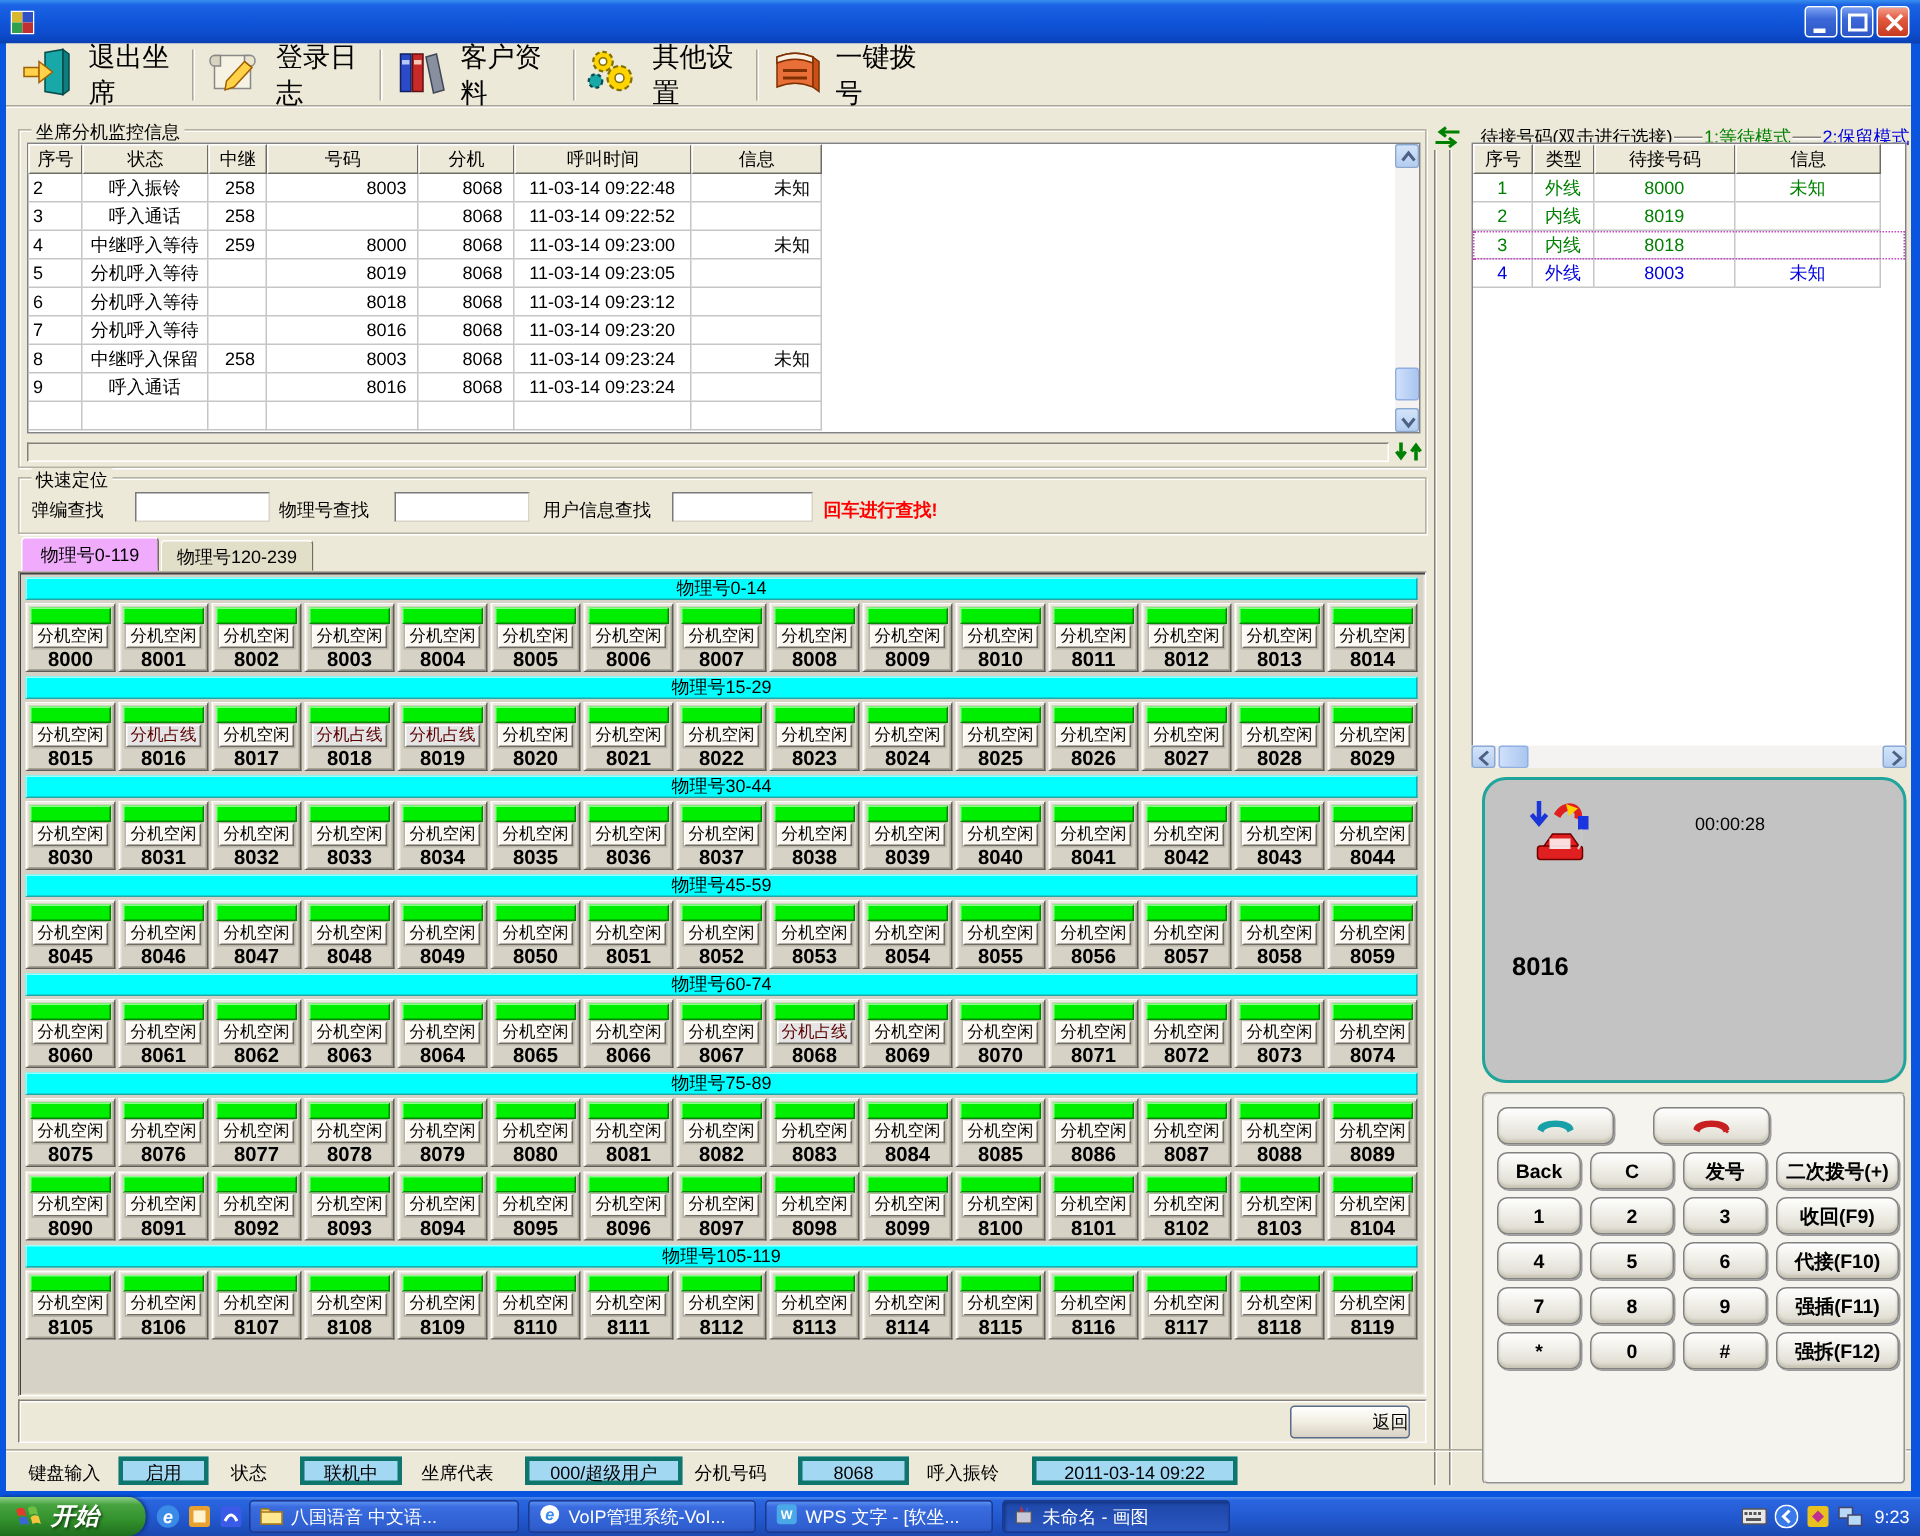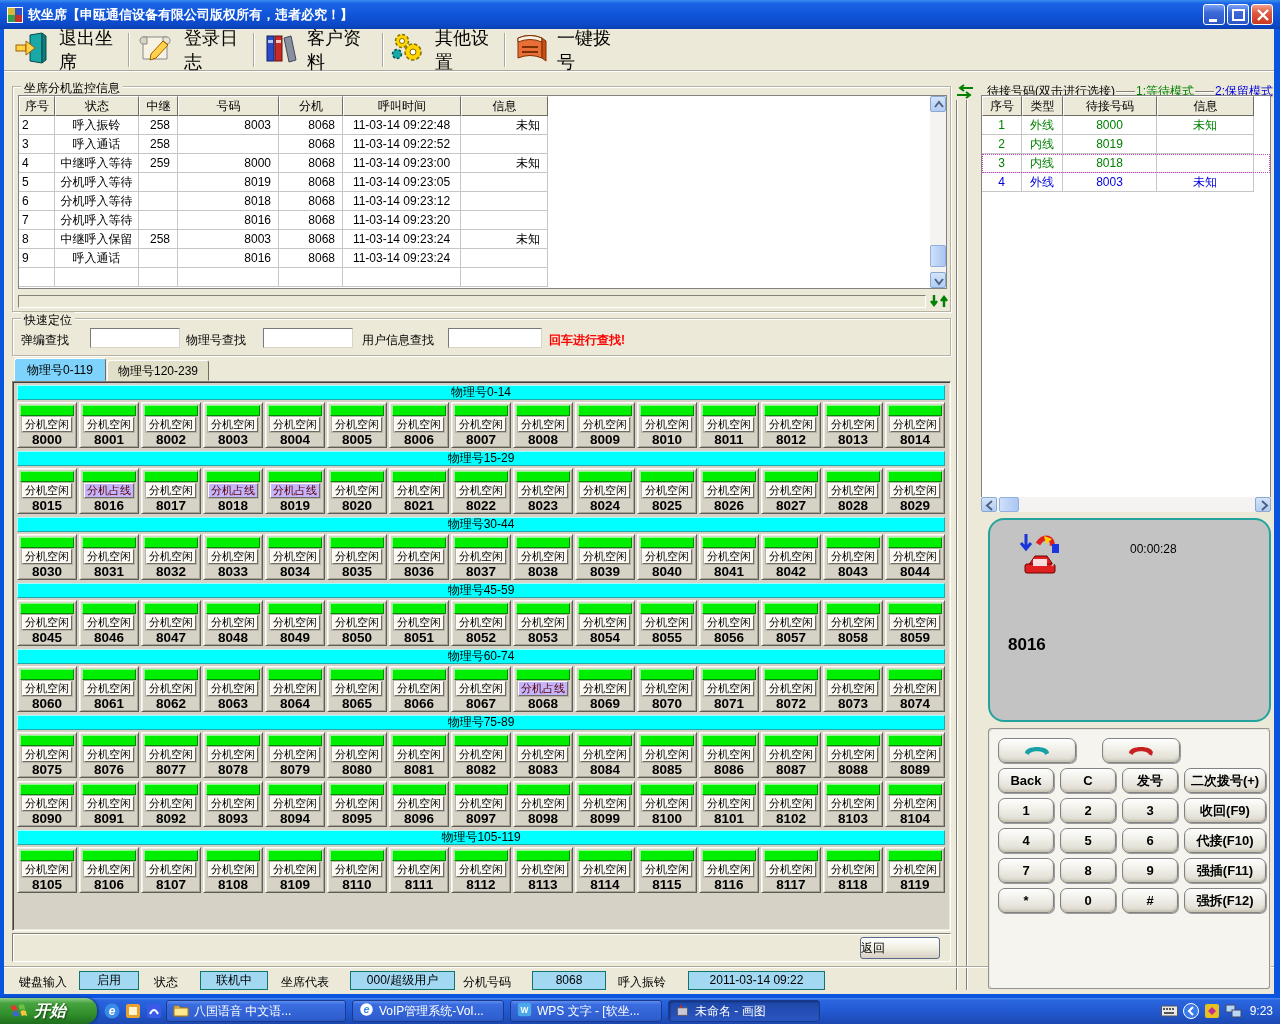--- a/index.html
+++ b/index.html
@@ -49,38 +49,38 @@
 #wait-list { position:absolute; left:977px; top:95px; width:290px; height:417px; background:#fff; border:1px solid #828282; }
 .wrow { display:flex; position:relative; }
 .wrow .c { border-right:1px solid #c6c6c6; border-bottom:1px solid #c6c6c6; font-size:12px; height:19px; line-height:18px; text-align:center; }
 .wrow.green { color:#008000; }
 .wrow.blue { color:#0000dd; }
 .wrow.selected { outline:1px dotted #cc44cc; outline-offset:-1px; }
 
 .qlabel { position:absolute; top:13px; font-size:12px; }
 .qinput { position:absolute; top:9px; height:20px; background:#fff; border:1px solid; border-color:#7a7a7a #d8d4c8 #d8d4c8 #7a7a7a; }
 
-.tab { position:absolute; background:#7dd3fc; border:1px solid; border-color:#fff #6f6c64 transparent #fff; border-radius:3px 3px 0 0; font-size:12px; text-align:center; }
+.tab { position:absolute; background:#f0abfc; border:1px solid; border-color:#fff #6f6c64 transparent #fff; border-radius:3px 3px 0 0; font-size:12px; text-align:center; }
 
 #gridbox { position:absolute; left:8px; top:381px; width:939px; height:550px; background:#d6d2c6; border:1px solid; border-color:#848078 #fff #fff #848078; box-shadow:inset 1px 1px 0 #404040 , inset -1px -1px 0 #ece9d8; padding:3px 0 0 4px; }
 .gbar { width:928px; height:15px; background:#00ffff; border:1px solid; border-color:#a0ffff #20a8a8 #20a8a8 #a0ffff; font-size:12px; text-align:center; line-height:13px; margin-bottom:2px; }
 .grow { display:flex; gap:2px; margin-bottom:3px; }
 .cell { width:60px; height:46px; background:#d6d2c6; border:1px solid; border-color:#fdfdfb #5f5d58 #5f5d58 #fdfdfb; box-shadow:inset 1px 1px 0 #efece2, inset -1px -1px 0 #a6a294; display:flex; flex-direction:column; align-items:center; }
 .cell .strip { margin-top:2px; width:54px; height:13px; background:#00ee00; border:1px solid; border-color:#88ff88 #008800 #008800 #88ff88; }
 .cell .slabel { margin-top:1px; font-size:11px; line-height:13px; padding:0 2px; background:#fbf9f2; border:1px solid; border-color:#fff #6f6c64 #6f6c64 #fff; box-shadow:0 0 0 1px #b8b4a8; white-space:nowrap; }
-.cell .slabel.busy { background:#c4b5fd; color:#5a0000; }
+.cell .slabel.busy { background:#e5e5e5; color:#5a0000; }
 .cell .num { font-weight:bold; font-size:13.5px; line-height:15px; }
 
 #notebox { position:absolute; left:8px; top:933px; width:939px; height:29px; border:1px solid; border-color:#848078 #fff #fff #848078; box-shadow:inset 1px 1px 0 #fff; }
 #note-text { position:absolute; left:5px; top:7px; color:#ee0000; font-size:12.5px; }
-#back-btn { position:absolute; right:10px; top:3px; width:80px; height:22px; background:linear-gradient(180deg,#fff,#f1efe2 50%,#d8d0c4); border:1px solid #5a6a8a; border-radius:3px; font-size:12px; text-align:left; line-height:20px; }
+#back-btn { position:absolute; right:10px; top:3px; width:80px; height:22px; background:linear-gradient(180deg,#fff,#f1efe2 50%,#d8d0c4); border:1px solid #5a6a8a; border-radius:3px; font-size:12px; text-align:right; line-height:20px; }
 
 #statusbar { position:absolute; left:0px; top:966px; width:1270px; height:28px; border-top:1px solid #aca899; box-shadow:inset 0 1px 0 #fff; font-size:12px; }
 .st-label { position:absolute; top:7px; }
-.st-box { position:absolute; top:4px; height:19px; background:#a2d8f2; border:1px solid #0f766e; text-align:center; line-height:17px; }
+.st-box { position:absolute; top:4px; height:19px; background:#a2d8f2; border:3px solid #0f766e; text-align:center; line-height:17px; }
 
 #phone-disp { position:absolute; left:984px; top:518px; width:283px; height:204px; background:#c3c3c3; border:2px solid #20a49c; border-radius:16px; }
 #phone-timer { position:absolute; left:140px; top:22px; font-size:12px; color:#000; }
 #phone-num { position:absolute; left:18px; top:115px; font-size:17px; font-weight:bold; }
 
 #keypad { position:absolute; left:984px; top:728px; width:283px; height:262px; background:#f6f4ee; border:2px groove #e8e6de; border-radius:4px; }
 .kbtn { position:absolute; height:25px; background:linear-gradient(180deg,#fefefe,#f0efe8 45%,#dcd9ce); border:1px solid #828282; border-radius:7px; box-shadow:inset 0 -2px 2px #c8c4b4, inset 0 1px 0 #fff, 1px 1px 0 #9a9a9a; font-size:13px; font-weight:bold; text-align:center; line-height:23px; }
 
 #taskbar { position:absolute; left:0; top:998px; width:1280px; height:26px;
   background:linear-gradient(180deg,#4b8af0 0%,#2a66e0 8%,#2258cf 55%,#1b48b0 100%); }
@@ -103,21 +103,20 @@
   <div id="window">
 
     <div id="titlebar">
       <svg id="title-icon" viewBox="0 0 16 16">
           <rect x="0" y="0" width="16" height="16" fill="#fff"></rect>
           <rect x="1" y="1" width="7" height="7" fill="#d8b830"></rect>
           <rect x="8" y="1" width="7" height="7" fill="#3050c8"></rect>
           <rect x="1" y="8" width="7" height="7" fill="#30a050"></rect>
           <rect x="8" y="8" width="7" height="7" fill="#c03030"></rect>
         </svg>
-      <span>软坐席【申瓯通信设备有限公司版权所有，违者必究！】</span>
       <div class="wbtn" id="btn-min" style="left:1203px">
           <svg width="22" height="21" viewBox="0 0 22 21">
             <rect x="5" y="14" width="8" height="3" fill="#fff"></rect>
           </svg>
         </div>
       <div class="wbtn" id="btn-max" style="left:1227px">
           <svg width="22" height="21" viewBox="0 0 22 21">
             <rect x="5" y="5" width="11" height="10" fill="none" stroke="#fff" stroke-width="2"></rect>
           </svg>
         </div>

